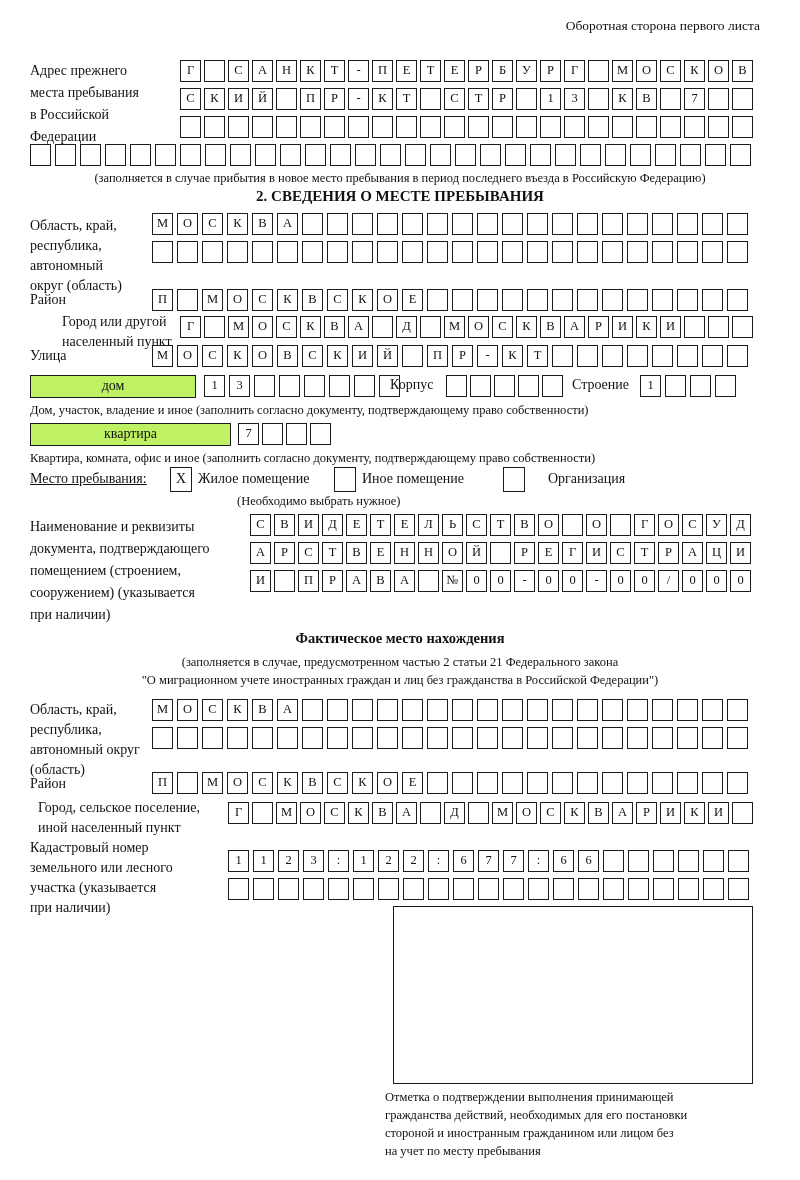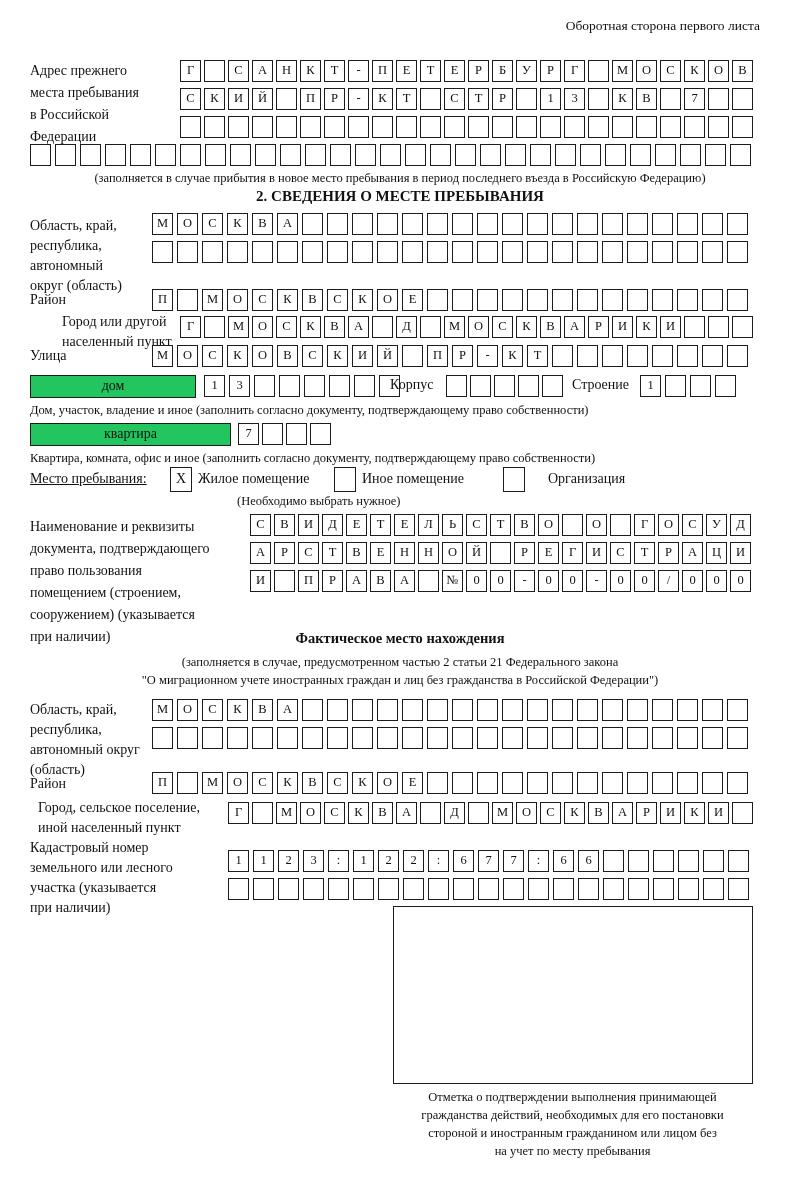--- a/index.html
+++ b/index.html
@@ -14,21 +14,21 @@
   .lines.lh22 div{height:22px;line-height:22px;}
   .boxrow{position:absolute;white-space:nowrap;}
   .cell{
     box-sizing:border-box;display:inline-block;width:21px;height:22px;
     border:1.6px solid #1c1c1c;margin-right:3px;text-align:center;
     font-size:12.5px;line-height:19px;vertical-align:top;background:#fff;
   }
   .p25 .cell{margin-right:4px;}
   .widebox{
     position:absolute;box-sizing:border-box;border:1.6px solid #1c1c1c;
-    text-align:center;font-size:14px;line-height:20px;height:23px;background:#22c55e;
+    text-align:center;font-size:14px;line-height:20px;height:23px;background:#bef264;
   }
   .chk{
     position:absolute;box-sizing:border-box;width:22px;height:25px;
     border:1.6px solid #1c1c1c;text-align:center;font-size:14px;line-height:22px;background:#fff;
   }
   .note{font-size:12.5px;white-space:nowrap;}
   .center{left:0;width:800px;text-align:center;}
   .title{font-weight:bold;font-size:15px;}
   .subtitle{font-weight:bold;font-size:14.5px;}
   .bignote div{font-size:12.5px;line-height:18px;}
@@ -91,21 +91,20 @@
 <div class="abs lbl" style="top:471px;left:198px;">Жилое помещение</div>
 <div class="chk" style="left:334px;top:467px;"></div>
 <div class="abs lbl" style="top:471px;left:362px;">Иное помещение</div>
 <div class="chk" style="left:503px;top:467px;"></div>
 <div class="abs lbl" style="top:471px;left:548px;">Организация</div>
 <div class="abs note" style="top:494px;left:237px;">(Необходимо выбрать нужное)</div>
 
 <div class="abs lines" style="top:516px;left:30px;line-height:22px;">
   <div style="height:22px;line-height:22px;">Наименование и реквизиты</div>
   <div style="height:22px;line-height:22px;">документа, подтверждающего</div>
-  <div style="height:22px;line-height:22px;">право пользования</div>
   <div style="height:22px;line-height:22px;">помещением (строением,</div>
   <div style="height:22px;line-height:22px;">сооружением) (указывается</div>
   <div style="height:22px;line-height:22px;">при наличии)</div>
 </div>
 <div class="boxrow" style="left:250px;top:514px;"><span class="cell">С</span><span class="cell">В</span><span class="cell">И</span><span class="cell">Д</span><span class="cell">Е</span><span class="cell">Т</span><span class="cell">Е</span><span class="cell">Л</span><span class="cell">Ь</span><span class="cell">С</span><span class="cell">Т</span><span class="cell">В</span><span class="cell">О</span><span class="cell"></span><span class="cell">О</span><span class="cell"></span><span class="cell">Г</span><span class="cell">О</span><span class="cell">С</span><span class="cell">У</span><span class="cell">Д</span></div>
 <div class="boxrow" style="left:250px;top:542px;"><span class="cell">А</span><span class="cell">Р</span><span class="cell">С</span><span class="cell">Т</span><span class="cell">В</span><span class="cell">Е</span><span class="cell">Н</span><span class="cell">Н</span><span class="cell">О</span><span class="cell">Й</span><span class="cell"></span><span class="cell">Р</span><span class="cell">Е</span><span class="cell">Г</span><span class="cell">И</span><span class="cell">С</span><span class="cell">Т</span><span class="cell">Р</span><span class="cell">А</span><span class="cell">Ц</span><span class="cell">И</span></div>
 <div class="boxrow" style="left:250px;top:570px;"><span class="cell">И</span><span class="cell"></span><span class="cell">П</span><span class="cell">Р</span><span class="cell">А</span><span class="cell">В</span><span class="cell">А</span><span class="cell"></span><span class="cell">№</span><span class="cell">0</span><span class="cell">0</span><span class="cell">-</span><span class="cell">0</span><span class="cell">0</span><span class="cell">-</span><span class="cell">0</span><span class="cell">0</span><span class="cell">/</span><span class="cell">0</span><span class="cell">0</span><span class="cell">0</span></div>
 
 <div class="abs subtitle center" style="top:630px;">Фактическое место нахождения</div>
 <div class="abs note center" style="top:655px;">(заполняется в случае, предусмотренном частью 2 статьи 21 Федерального закона</div>
@@ -132,18 +131,18 @@
 <div class="abs lines" style="top:838px;left:30px;">
   <div>Кадастровый номер</div>
   <div>земельного или лесного</div>
   <div>участка (указывается</div>
   <div>при наличии)</div>
 </div>
 <div class="boxrow p25" style="left:228px;top:850px;"><span class="cell">1</span><span class="cell">1</span><span class="cell">2</span><span class="cell">3</span><span class="cell">:</span><span class="cell">1</span><span class="cell">2</span><span class="cell">2</span><span class="cell">:</span><span class="cell">6</span><span class="cell">7</span><span class="cell">7</span><span class="cell">:</span><span class="cell">6</span><span class="cell">6</span><span class="cell"></span><span class="cell"></span><span class="cell"></span><span class="cell"></span><span class="cell"></span><span class="cell"></span></div>
 <div class="boxrow p25" style="left:228px;top:878px;"><span class="cell"></span><span class="cell"></span><span class="cell"></span><span class="cell"></span><span class="cell"></span><span class="cell"></span><span class="cell"></span><span class="cell"></span><span class="cell"></span><span class="cell"></span><span class="cell"></span><span class="cell"></span><span class="cell"></span><span class="cell"></span><span class="cell"></span><span class="cell"></span><span class="cell"></span><span class="cell"></span><span class="cell"></span><span class="cell"></span><span class="cell"></span></div>
 
 <div class="rect" style="left:393px;top:906px;width:358px;height:176px;"></div>
-<div class="abs bignote" style="top:1088px;left:385px;width:375px;text-align:center;">
+<div class="abs bignote" style="top:1088px;left:385px;width:375px;text-align:left;">
   <div>Отметка о подтверждении выполнения принимающей</div>
   <div>гражданства действий, необходимых для его постановки</div>
   <div>стороной и иностранным гражданином или лицом без</div>
   <div>на учет по месту пребывания</div>
 </div>
 
 </body></html>

